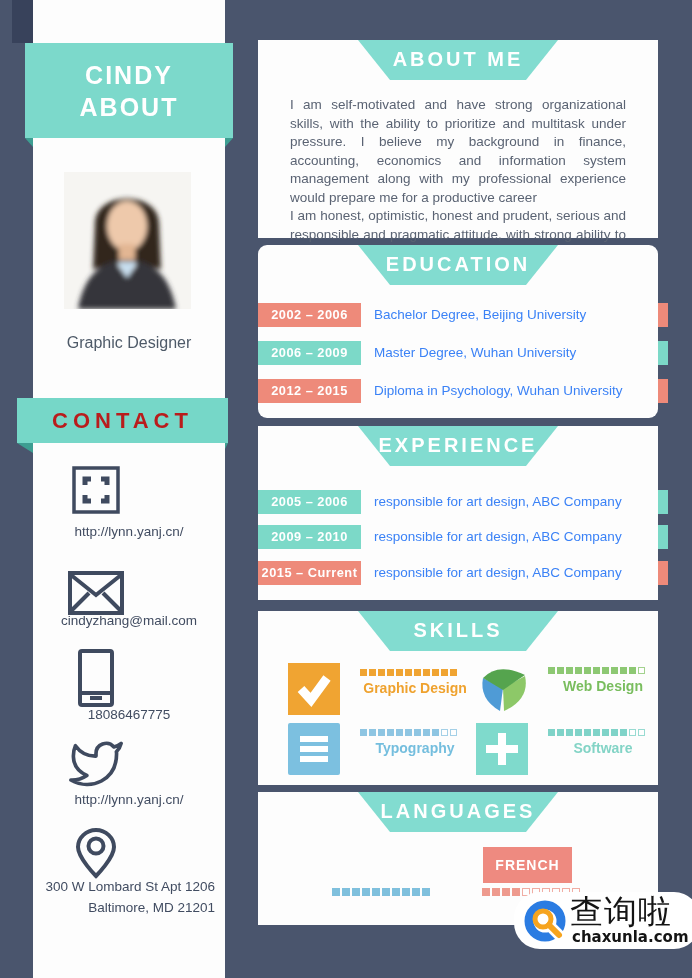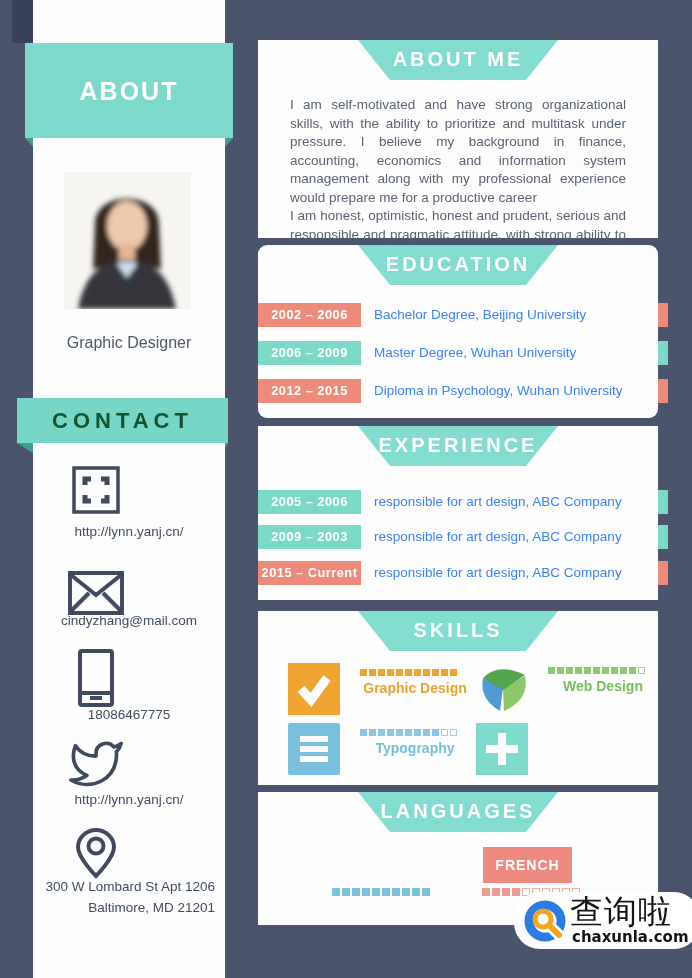--- a/index.html
+++ b/index.html
@@ -19,21 +19,21 @@
     color:#fff;font-weight:bold;font-size:25px;letter-spacing:2px;line-height:32px;
     display:flex;flex-direction:column;justify-content:center;text-align:center;
   }
   .fold{width:0;height:0;}
   .fold-nl{left:25px;top:138px;border-right:8px solid #3e9e92;border-bottom:9px solid transparent;}
   .fold-nr{left:225px;top:138px;border-left:8px solid #3e9e92;border-bottom:9px solid transparent;}
   .photo{left:64px;top:172px;width:127px;height:137px;overflow:hidden;}
   .role{left:33px;top:334px;width:192px;text-align:center;color:#4e5a68;font-size:16px;}
   .contact-banner{
     left:17px;top:398px;width:211px;height:45px;background:#76d7c8;
-    color:#14532d;font-weight:bold;font-size:22px;letter-spacing:5px;line-height:45px;text-align:center;
+    color:#b91c1c;font-weight:bold;font-size:22px;letter-spacing:5px;line-height:45px;text-align:center;
   }
   .fold-cl{left:17px;top:443px;border-right:16px solid #3e9e92;border-bottom:10px solid transparent;}
   .fold-cr{left:225px;top:443px;border-left:3px solid #3e9e92;border-bottom:6px solid transparent;}
   .c-icon{left:0;width:192px;text-align:center;}
   .c-icon svg{display:inline-block;}
   .c-text{left:33px;width:192px;text-align:center;color:#414c61;font-size:13.5px;line-height:21px;}
   .c-addr{left:43px;width:172px;text-align:right;}
 
   
   .panel{left:258px;width:400px;background:#fdfdfd;}
@@ -85,20 +85,21 @@
   .wm-en{position:absolute;left:58px;top:36px;font-size:15px;font-weight:bold;color:#141414;
     font-family:"DejaVu Sans", sans-serif;}
 </style>
 </head>
 <body>
 
 <div class="abs sidebar-paper"></div>
 <div class="abs top-tab"></div>
 
 <div class="abs name-banner">
+  <span>CINDY</span>
   <span>ABOUT</span>
 </div>
 <div class="abs fold fold-nl"></div>
 <div class="abs fold fold-nr"></div>
 
 <div class="abs photo">
   <svg width="127" height="137" viewBox="0 0 127 137">
     <defs>
         <filter id="blur1" x="-20%" y="-20%" width="140%" height="140%">
           <feGaussianBlur stdDeviation="2.6"></feGaussianBlur>
@@ -197,21 +198,21 @@
 
 <div class="abs panel p-exp">
   <div class="sec-header">EXPERIENCE</div>
 
   <div class="t-row" style="top:64px;">
     <span class="t-badge" style="background: rgb(124, 217, 200);">2005 – 2006</span>
     <span class="t-detail">responsible for art design, ABC Company</span>
     <span class="t-tab" style="background: rgb(124, 217, 200);"></span>
   </div>
   <div class="t-row" style="top:99px;">
-    <span class="t-badge" style="background: rgb(124, 217, 200);">2009 – 2003</span>
+    <span class="t-badge" style="background: rgb(124, 217, 200);">2009 – 2010</span>
     <span class="t-detail">responsible for art design, ABC Company</span>
     <span class="t-tab" style="background: rgb(124, 217, 200);"></span>
   </div>
   <div class="t-row" style="top:135px;">
     <span class="t-badge" style="background: rgb(238, 138, 122);">2015 – Current</span>
     <span class="t-detail">responsible for art design, ABC Company</span>
     <span class="t-tab" style="background: rgb(238, 138, 122);"></span>
   </div>
 </div>
 
@@ -297,20 +298,36 @@
   </div>
 
   <div class="skill" style="left:218px;top:112px;">
     <span class="s-icon">
       <svg width="52" height="52" viewBox="0 0 52 52">
         <rect width="52" height="52" fill="#7fdacc"></rect>
         <rect x="22" y="10" width="8" height="32" fill="#fff"></rect>
         <rect x="10" y="22" width="32" height="8" fill="#fff"></rect>
       </svg>
     </span>
+    <div class="s-body">
+      <div class="meter">
+          <span class="sq fill" style="background: rgb(127, 211, 200);"></span>
+          <span class="sq fill" style="background: rgb(127, 211, 200);"></span>
+          <span class="sq fill" style="background: rgb(127, 211, 200);"></span>
+          <span class="sq fill" style="background: rgb(127, 211, 200);"></span>
+          <span class="sq fill" style="background: rgb(127, 211, 200);"></span>
+          <span class="sq fill" style="background: rgb(127, 211, 200);"></span>
+          <span class="sq fill" style="background: rgb(127, 211, 200);"></span>
+          <span class="sq fill" style="background: rgb(127, 211, 200);"></span>
+          <span class="sq fill" style="background: rgb(127, 211, 200);"></span>
+          <span class="sq empty" style="border: 1.5px solid rgb(127, 211, 200);"></span>
+          <span class="sq empty" style="border: 1.5px solid rgb(127, 211, 200);"></span>
+        </div>
+      <div class="s-label" style="color: rgb(131, 212, 198);">Software</div>
+    </div>
   </div>
 </div>
 
 <div class="abs panel p-lang">
   <div class="sec-header">LANGUAGES</div>
   <div class="lang-btn" style="left: 225px; top: 55px; width: 89px; background: rgb(238, 138, 128);">FRENCH</div>
   <div class="meter lg lang-meter" style="left:74px;top:96px;">
       <span class="sq fill" style="background: rgb(127, 192, 221);"></span>
       <span class="sq fill" style="background: rgb(127, 192, 221);"></span>
       <span class="sq fill" style="background: rgb(127, 192, 221);"></span>

